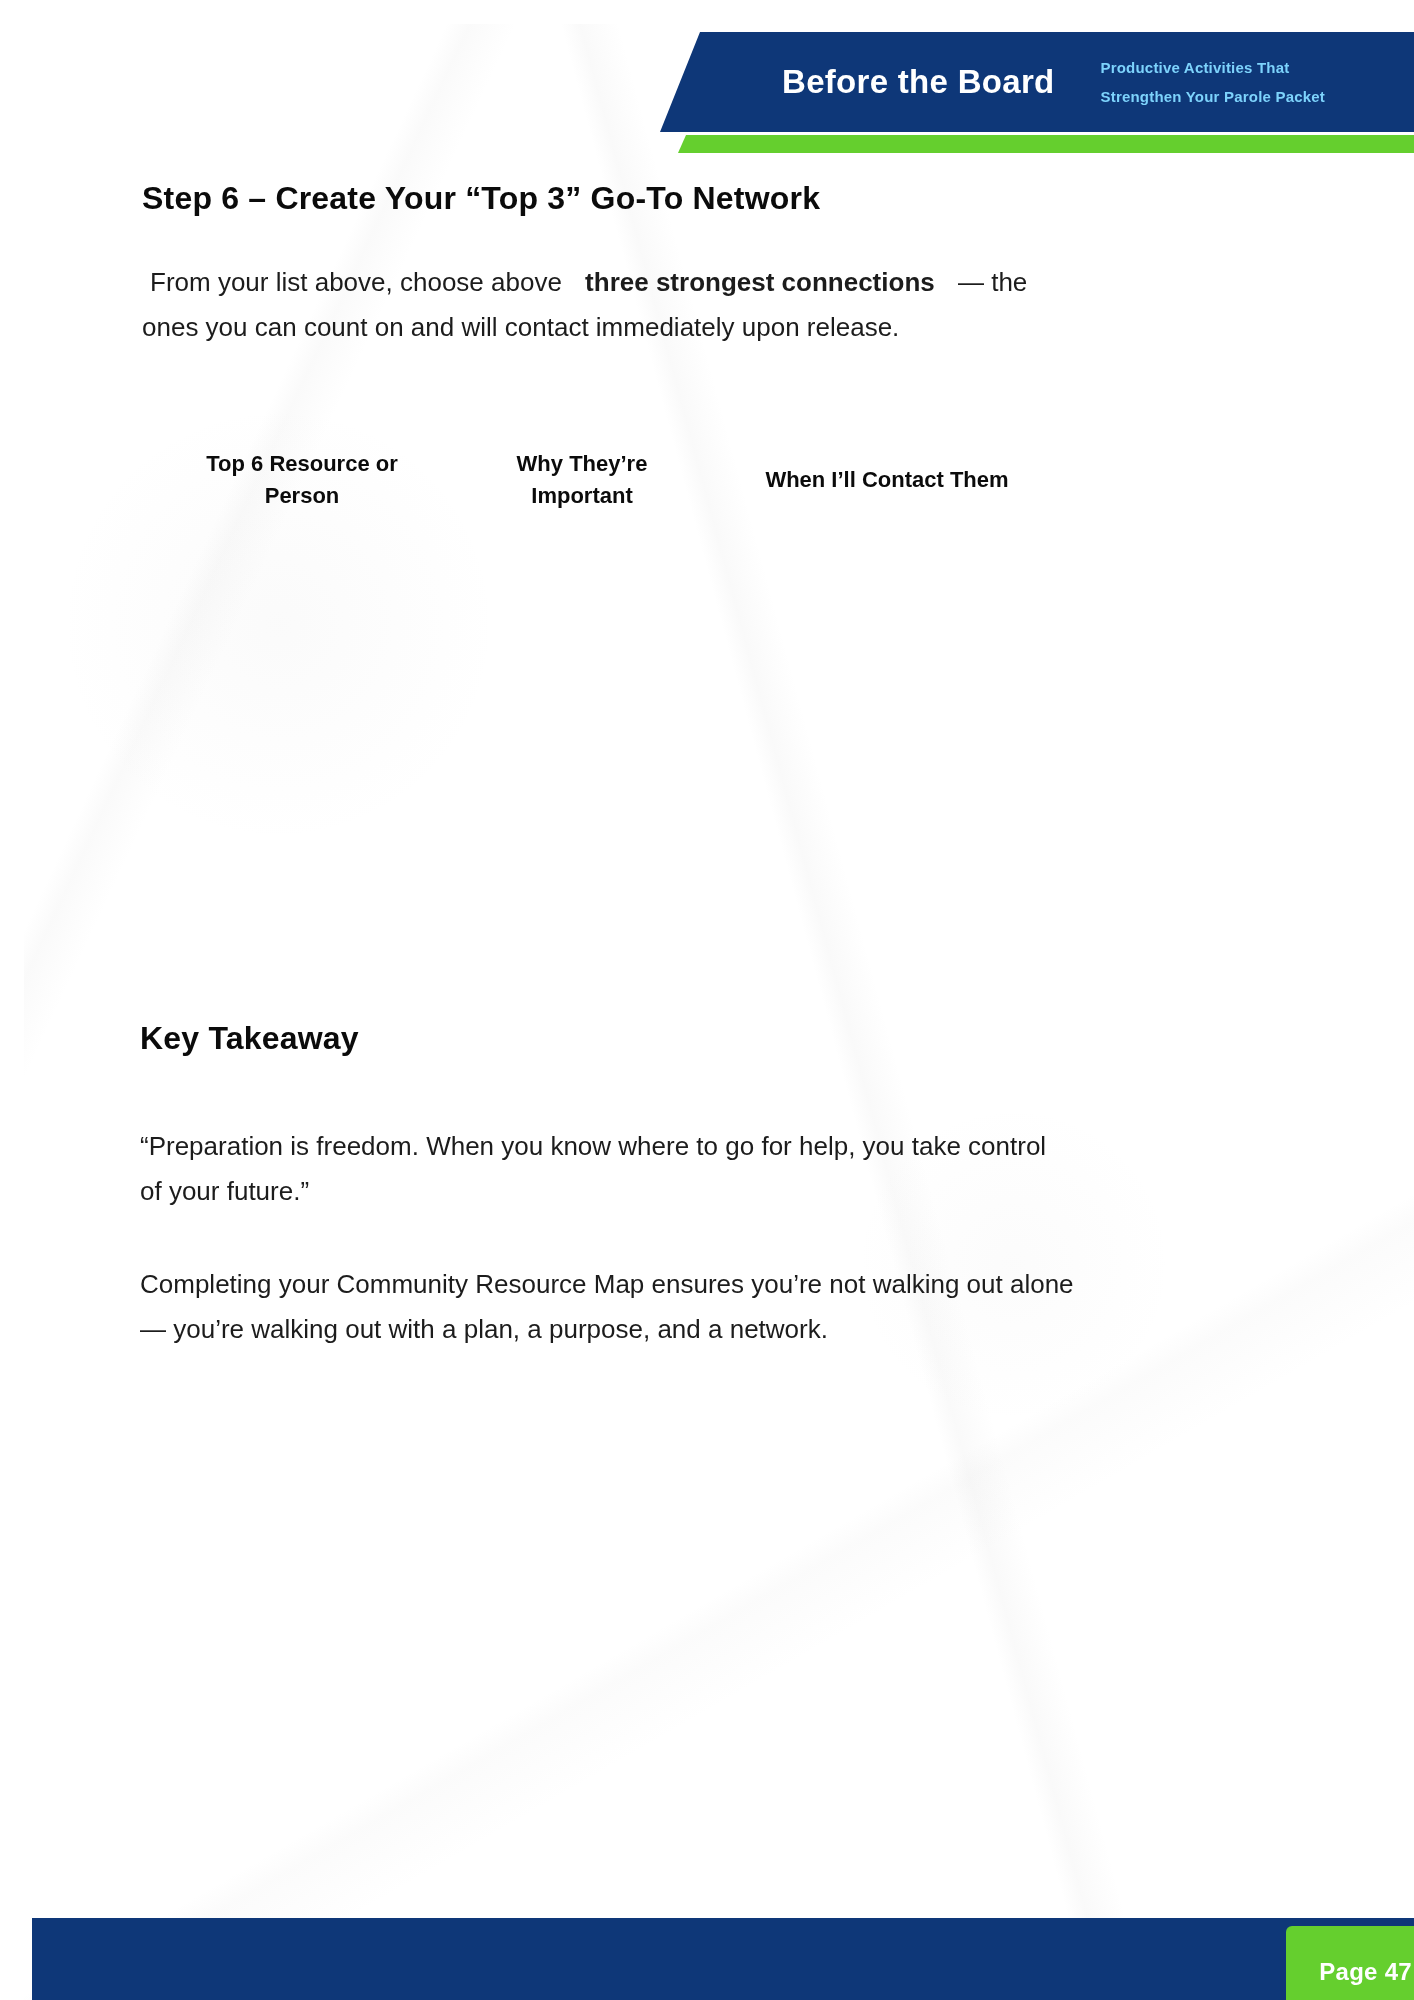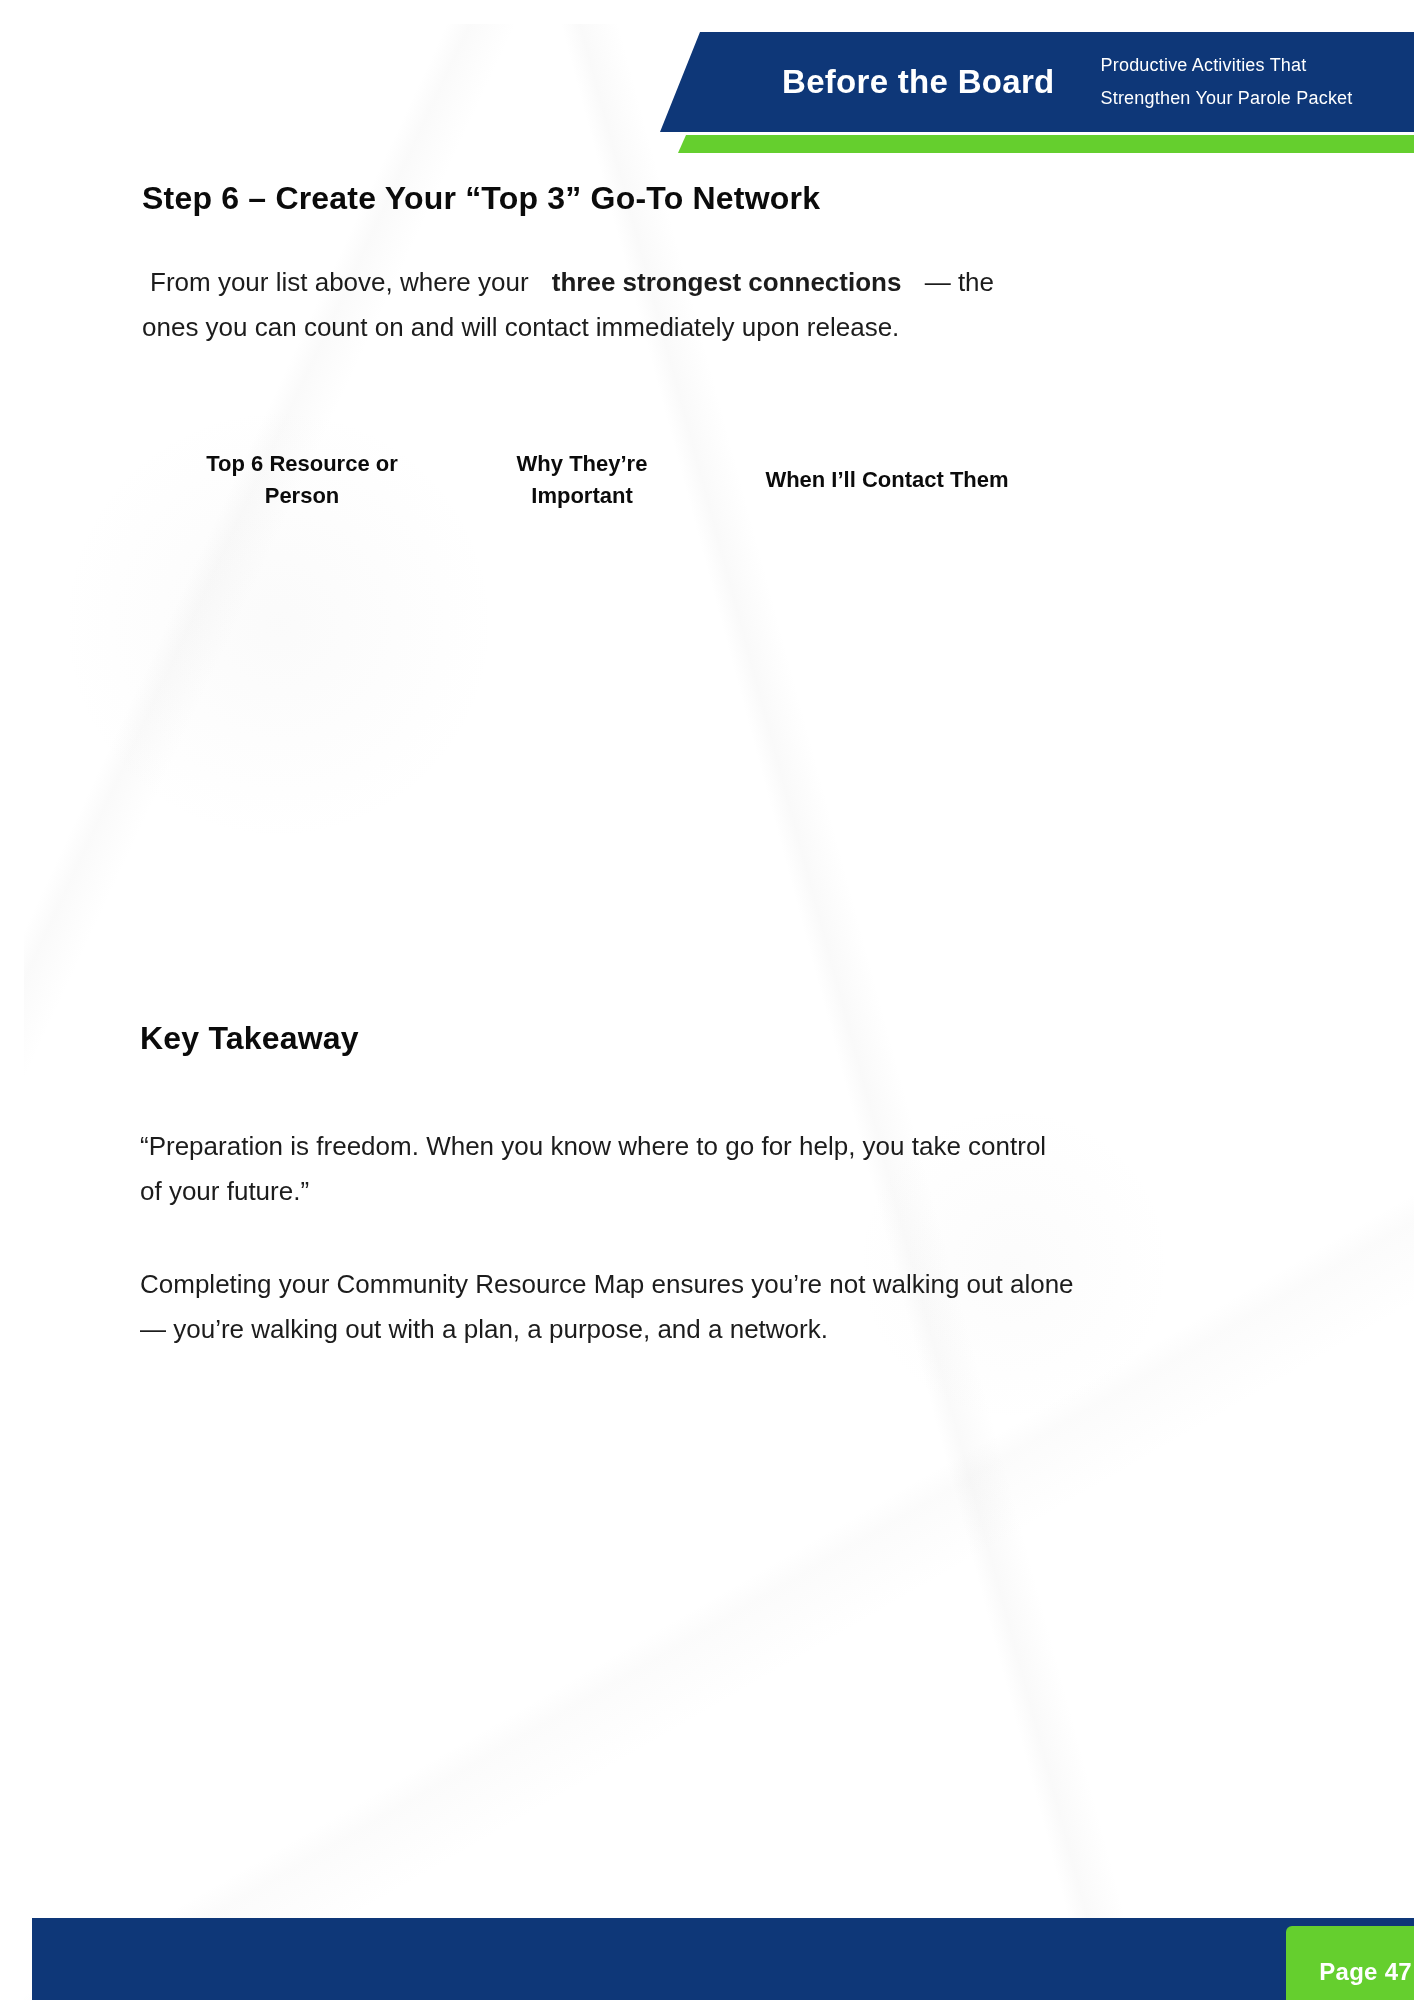--- a/index.html
+++ b/index.html
@@ -44,24 +44,25 @@
     gap:22px;
   }
   .banner-title{
     color:#ffffff;
     font-size:33px;
     font-weight:bold;
     letter-spacing:.3px;
     white-space:nowrap;
   }
   .banner-subtitle{
-    color:#ffffff;
-    font-size:18px;
+    color:#7dd3fc;
+    font-size:15px;
     line-height:1.4;
     letter-spacing:.2px;
+    font-weight:bold;
   }
   .green-strip{
     position:absolute;top:103px;left:646px;right:0;height:18px;
     background:var(--green);
     clip-path:polygon(8px 0, 100% 0, 100% 100%, 0 100%);
   }
 
   
   .step-heading{
     position:absolute;top:148px;left:110px;
@@ -125,21 +126,21 @@
     <div class="banner-title">Before the Board</div>
     <div class="banner-subtitle">
       <div>Productive Activities That</div>
       <div>Strengthen Your Parole Packet</div>
     </div>
   </div>
   <div class="green-strip"></div>
 
   <h1 class="step-heading">Step 6 – Create Your “Top 3” Go-To Network</h1>
 
-  <p class="intro"><span>From your list above, where your </span><b>three strongest connections</b><span> — the ones you can count on and will contact immediately upon release.</span></p>
+  <p class="intro"><span>From your list above, choose above </span><b>three strongest connections</b><span> — the ones you can count on and will contact immediately upon release.</span></p>
 
   <div class="cols">
     <div class="col-h">Top 6 Resource or Person</div>
     <div class="col-h">Why They’re Important</div>
     <div class="col-h">When I’ll Contact Them</div>
   </div>
 
   <h2 class="takeaway-heading">Key Takeaway</h2>
 
   <p class="quote">“Preparation is freedom. When you know where to go for help, you take control of your future.”</p>

